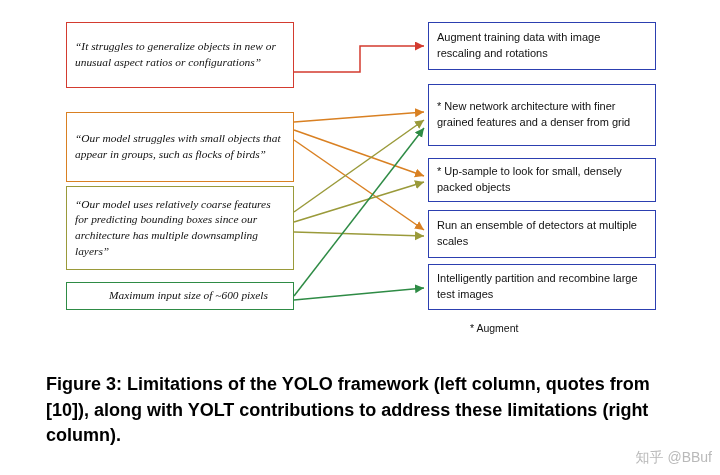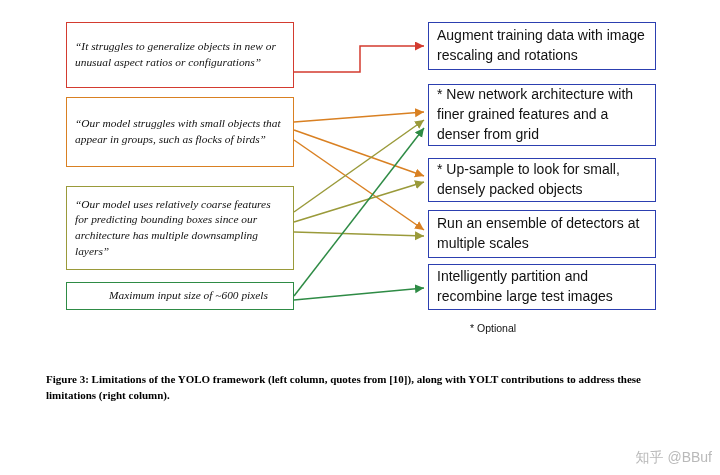--- a/index.html
+++ b/index.html
@@ -46,32 +46,32 @@
   }
 
   .left-node {
     font-style: italic;
     font-family: "Liberation Serif", serif;
   }
 
   .right-node {
     font-style: normal;
     font-family: "Liberation Sans", sans-serif;
-    font-size: 14px;
+    font-size: 11px;
     line-height: 1.42;
     border-color: #2c3fb0;
   }
 
   .red-box    { border-color: #d33b2f; }
   .orange-box { border-color: #d98022; }
   .olive-box  { border-color: #9a9a3a; }
   .green-box  { border-color: #2e8b45; padding-left: 42px; }
 
   #l1 { left: 66px;  top: 22px;  width: 228px; height: 66px; }
-  #l2 { left: 66px;  top: 97px;  width: 228px; height: 70px; }
+  #l2 { left: 66px;  top: 112px;  width: 228px; height: 70px; }
   #l3 { left: 66px;  top: 186px; width: 228px; height: 84px; }
   #l4 { left: 66px;  top: 282px; width: 228px; height: 28px; }
 
   #r1 { left: 428px; top: 22px;  width: 228px; height: 48px; }
   #r2 { left: 428px; top: 84px;  width: 228px; height: 62px; }
   #r3 { left: 428px; top: 158px; width: 228px; height: 44px; }
   #r4 { left: 428px; top: 210px; width: 228px; height: 48px; }
   #r5 { left: 428px; top: 264px; width: 228px; height: 46px; }
 
   #optional-note {
@@ -81,23 +81,23 @@
     font-family: "Liberation Sans", sans-serif;
     font-size: 10.5px;
     color: #111;
   }
 
   #caption {
     position: absolute;
     left: 46px;
     top: 372px;
     width: 640px;
-    font-family: Liberation Serif, serif;
+    font-family: Liberation Sans, sans-serif;
     font-weight: bold;
-    font-size: 11px;
+    font-size: 18px;
     line-height: 1.42;
     color: #000;
   }
 
   #watermark {
     position: absolute;
     right: 8px;
     bottom: 8px;
     font-family: Liberation Sans, sans-serif;
     font-size: 14px;
@@ -166,18 +166,18 @@
   <div class="node right-node" id="r3">
     <span>* Up-sample to look for small, densely packed objects</span>
   </div>
   <div class="node right-node" id="r4">
     <span>Run an ensemble of detectors at multiple scales</span>
   </div>
   <div class="node right-node" id="r5">
     <span>Intelligently partition and recombine large test images</span>
   </div>
 
-  <div id="optional-note">* Optional</div>
+  <div id="optional-note">* Augment</div>
 </div>
 
 <div id="caption">Figure 3: Limitations of the YOLO framework (left column, quotes from [10]), along with YOLT contributions to address these limitations (right column).</div>
 
 <div id="watermark">知乎 @BBuf</div>
 
 </body></html>

